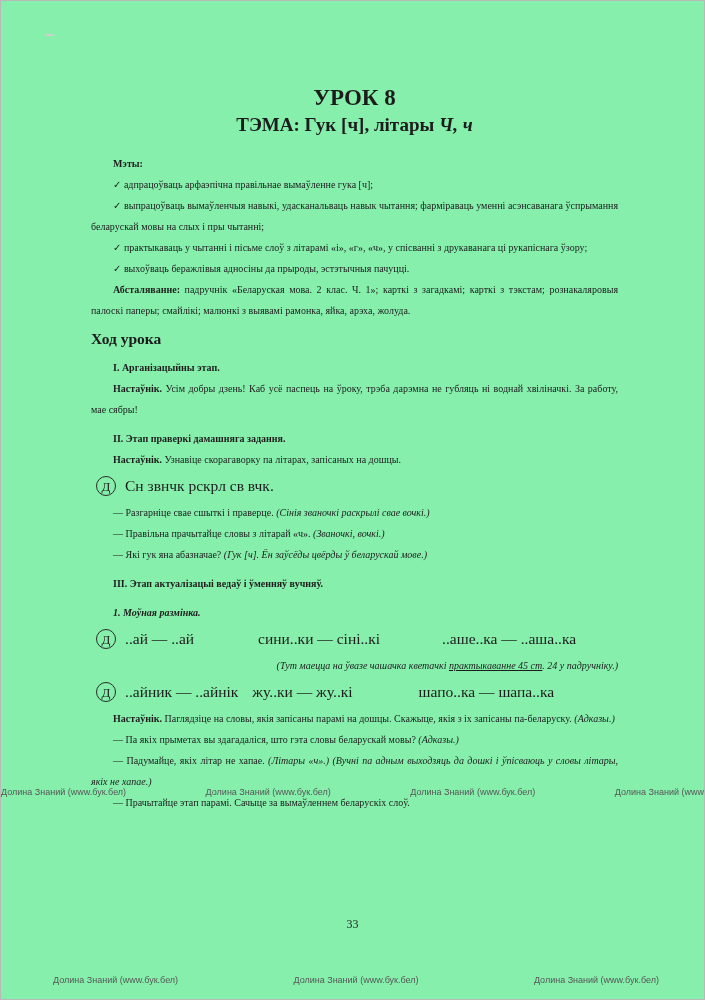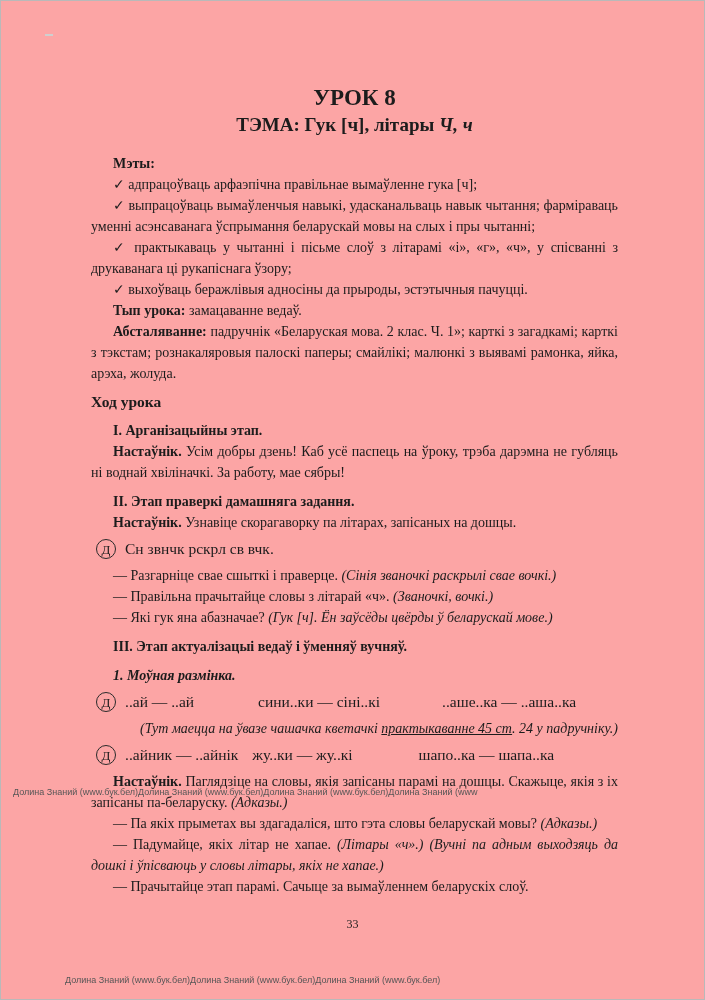--- a/index.html
+++ b/index.html
@@ -1,32 +1,32 @@
 <!DOCTYPE html>
 <html lang="be"><head>
 <meta charset="utf-8">
 <style>
   html,body{margin:0;padding:0;background:#ffffff;}
   .page{
     position:relative;
     width:705px;height:1000px;
-    background:#fca5a5;
+    background:#86efac;
     border:1px solid #b9b9b9;
     box-sizing:border-box;
     font-family:"Liberation Serif","DejaVu Serif",serif;
     color:#1c1c1c;
     overflow:hidden;
   }
   .content{
     position:absolute;
     left:90px;top:84px;width:527px;
   }
   .para{
     margin:0;
-    font-size:14px;
+    font-size:10px;
     line-height:21px;
     text-align:justify;
     text-indent:22px;
   }
   .b{font-weight:bold;}
   .it{font-style:italic;text-align:right;}
   .bi{font-weight:bold;font-style:italic;}
   .ul{text-decoration:underline;}
   .title{
     margin:0 0 2px 0;
@@ -61,25 +61,25 @@
     margin-right:9px;
     box-sizing:border-box;
   }
   .pair{white-space:nowrap;}
   .g1-2{margin-left:64px;}
   .g1-3{margin-left:62px;}
   .g2-2{margin-left:14px;}
   .g2-3{margin-left:66px;}
   .watermark-row{
     position:absolute;left:0;right:0;
-    display:flex;
+    display:flex;justify-content:space-between;
     font-family:"Liberation Sans","DejaVu Sans",sans-serif;
     font-size:9px;line-height:10px;
     color:#565656;
-    white-space:nowrap;overflow:hidden;margin-left:12px;
+    white-space:nowrap;overflow:hidden;
   }
   .wm-mid{top:786px;}
   .wm-bottom{top:974px;padding:0 45px 0 52px;}
   .page-number{
     position:absolute;top:901px;left:0;right:0;
     text-align:center;
     font-size:12px;line-height:20px;
   }
   .corner-dash{
     position:absolute;left:44px;top:33px;
@@ -97,21 +97,20 @@
 
     <p class="title">УРОК 8</p>
     <p class="theme"><span>ТЭМА: Гук [ч], літары </span><span class="it">Ч, ч</span></p>
 
     <p class="para b">Мэты:</p>
     <p class="para">✓ адпрацоўваць арфаэпічна правільнае вымаўленне гука [ч];</p>
     <p class="para">✓ выпрацоўваць вымаўленчыя навыкі, удасканальваць навык чытання; фарміраваць уменні асэнсаванага ўспрымання беларускай мовы на слых і пры чытанні;</p>
     <p class="para">✓ практыкаваць у чытанні і пісьме слоў з літарамі «і», «г», «ч», у спісванні з друкаванага ці рукапіснага ўзору;</p>
     <p class="para">✓ выхоўваць беражлівыя адносіны да прыроды, эстэтычныя пачуцці.</p>
 
-    <p class="para"><span class="b">Тып урока:</span><span> замацаванне ведаў.</span></p>
     <p class="para"><span class="b">Абсталяванне:</span><span> падручнік «Беларуская мова. 2 клас. Ч. 1»; карткі з загадкамі; карткі з тэкстам; рознакаляровыя палоскі паперы; смайлікі; малюнкі з выявамі рамонка, яйка, арэха, жолуда.</span></p>
 
     <p class="center-head">Ход урока</p>
 
     <p class="para b sec">I. Арганізацыйны этап.</p>
     <p class="para"><span class="b">Настаўнік.</span><span> Усім добры дзень! Каб усё паспець на ўроку, трэба дарэмна не губляць ні воднай хвіліначкі. За работу, мае сябры!</span></p>
 
     <p class="para b sec">II. Этап праверкі дамашняга задання.</p>
     <p class="para"><span class="b">Настаўнік.</span><span> Узнавіце скорагаворку па літарах, запісаных на дошцы.</span></p>
 

